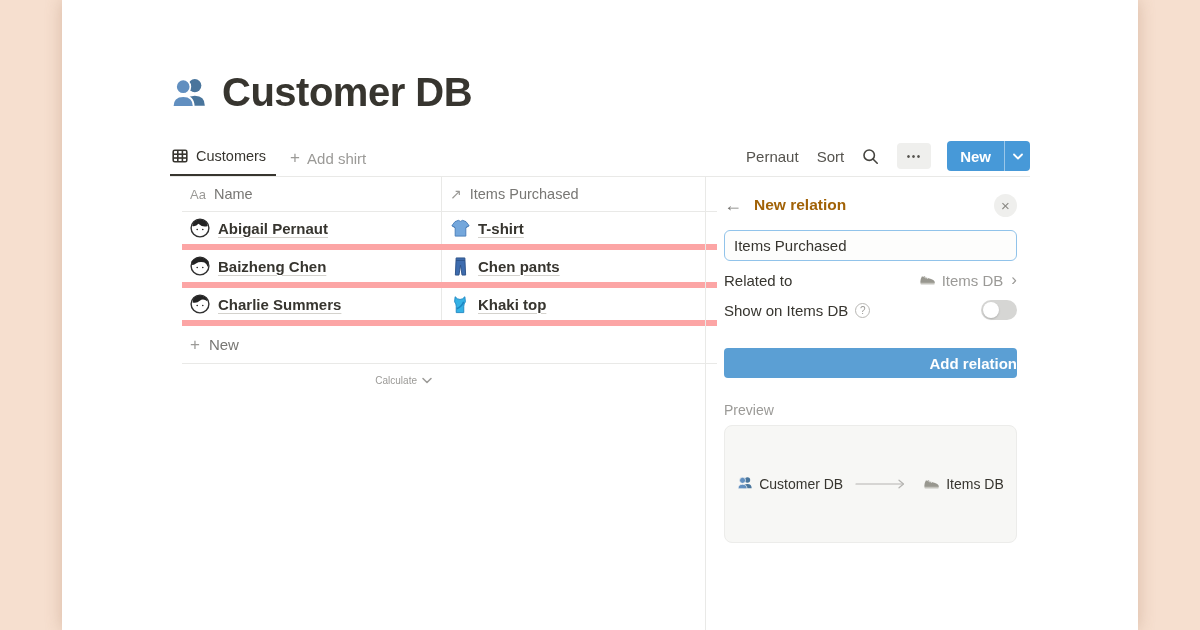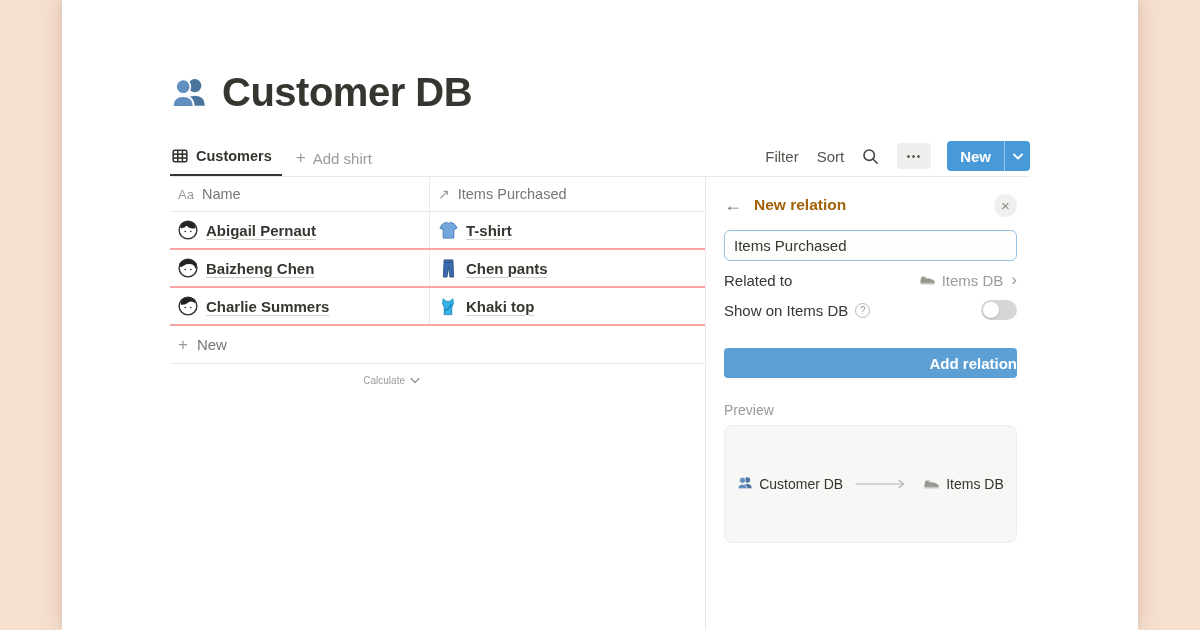--- a/index.html
+++ b/index.html
@@ -9,21 +9,21 @@
   .sheet { position:absolute; left:62px; right:62px; top:0; bottom:0; background:#ffffff;
            box-shadow:0 0 16px rgba(150,100,70,.30); }
 
   
   .title-row { position:absolute; left:108px; top:70px; display:flex; align-items:center; gap:14px; }
   .title-icon svg { display:block; }
   .page-title { font-size:40px; font-weight:700; letter-spacing:-.5px; color:#37352f; }
 
   
   .tabbar { position:absolute; left:108px; top:141px; height:36px; display:flex; align-items:center; }
-  .tab { display:flex; align-items:center; gap:8px; font-size:14.5px; font-weight:700;
+  .tab { display:flex; align-items:center; gap:8px; font-size:14.5px; font-weight:400;
          color:#37352f; padding:0 10px 4px 2px; height:34px; border-bottom:2px solid #37352f; }
   .addview { display:flex; align-items:center; gap:7px; font-size:15px; color:#9b9a97;
              margin-left:14px; height:34px; border-bottom:2px solid transparent; }
   .addview .plus { font-size:17px; color:#9b9a97; }
   .content-divider { position:absolute; left:108px; top:176px; width:860px; height:1px; background:#e9e9e7; }
 
   
   .toolbar { position:absolute; top:141px; left:108px; width:860px; height:30px;
              display:flex; justify-content:flex-end; align-items:center; gap:18px; }
   .tool-label { font-size:15px; color:#55534e; }
@@ -32,28 +32,28 @@
               display:flex; align-items:center; justify-content:center;
               color:#55534e; font-size:10px; letter-spacing:1.5px; }
   .new-btn { display:flex; align-items:stretch; height:30px; background:#4799d8;
              border-radius:4px; overflow:hidden; margin-left:-2px; }
   .new-btn .lbl { display:flex; align-items:center; padding:0 13px; color:#fff;
                   font-size:15px; font-weight:700; }
   .new-btn .divider { width:1px; background:rgba(255,255,255,.45); }
   .new-btn .caret { width:25px; display:flex; align-items:center; justify-content:center; }
 
   
-  .dbtable { position:absolute; left:108px; top:177px; width:535px;text-align:center; }
+  .dbtable { position:absolute; left:120px; top:177px; width:535px;text-align:center; }
   .thead { display:flex; height:35px; border-bottom:1px solid #e9e9e7; color:#787774; font-size:14.5px; }
   .th, .td { display:flex; align-items:center; gap:8px; padding-left:8px; }
   .cell-name { width:260px; border-right:1px solid #e9e9e7; }
   .cell-items { flex:1; }
   .aa-glyph { font-size:13px; color:#9b9a97; }
   .rel-arrow { font-size:14px; color:#9b9a97; }
-  .trow { display:flex; height:38px; border-bottom:2px solid #fca5a5; font-size:15px; font-weight:700; }
+  .trow { display:flex; height:38px; border-bottom:6px solid #fca5a5; font-size:15px; font-weight:700; }
   .utext { text-decoration:underline; text-decoration-color:#d4d2cd; text-decoration-thickness:1px; text-underline-offset:3px; }
   .avatar, .item-icon { width:20px; height:20px; display:flex; align-items:center; justify-content:center; }
   .newrow { display:flex; align-items:center; gap:9px; height:38px; border-bottom:1px solid #e9e9e7;
             padding-left:8px; color:#787774; font-size:15px; }
   .newrow .plus { color:#9b9a97; font-size:17px; }
   .calcrow { width:260px; height:32px; display:flex; align-items:center; justify-content:flex-end;
              gap:5px; padding-right:10px; color:#9b9a97; font-size:10px; }
 
   
   .panel { position:absolute; left:643px; top:177px; right:0; bottom:0;
@@ -115,21 +115,21 @@
         <span>Customers</span>
       </div>
       <div class="addview">
         <span class="plus">+</span>
         <span>Add shirt</span>
       </div>
     </div>
     <div class="content-divider"></div>
 
     <div class="toolbar">
-      <span class="tool-label">Filter</span>
+      <span class="tool-label">Pernaut</span>
       <span class="tool-label">Sort</span>
       <span class="tool-icon">
         <svg width="17" height="17" viewBox="0 0 17 17" fill="none" stroke="#45443f" stroke-width="1.6" stroke-linecap="round">
           <circle cx="7.2" cy="7.2" r="5.2"></circle>
           <line x1="11.2" y1="11.2" x2="15.2" y2="15.2"></line>
         </svg>
       </span>
       <span class="more-btn">
         <span>•••</span>
       </span>

